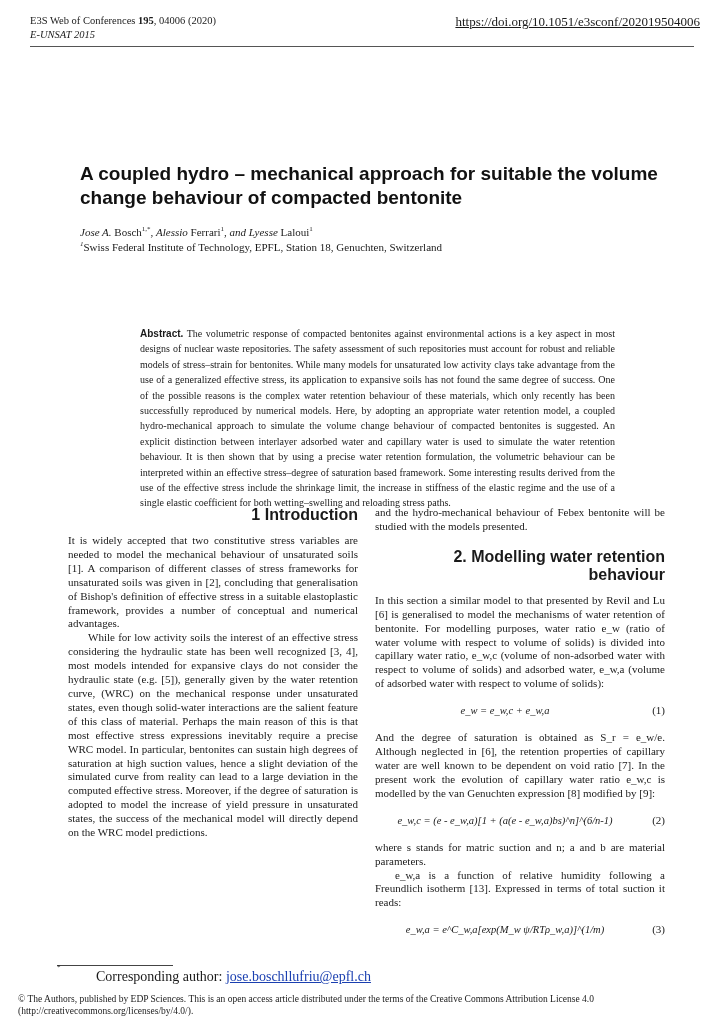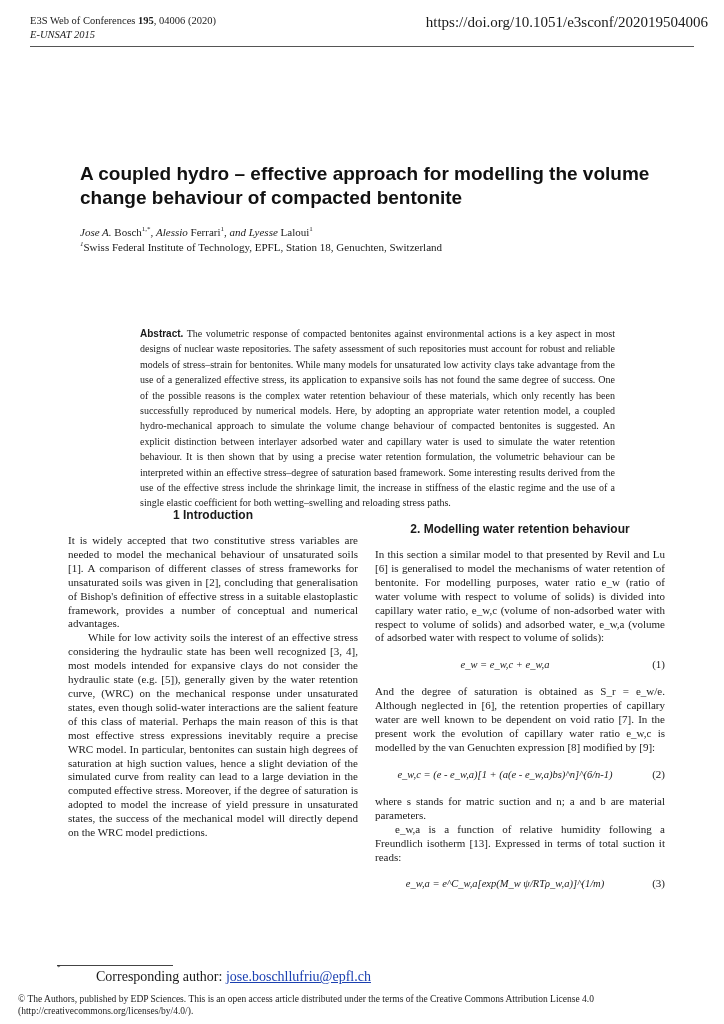--- a/index.html
+++ b/index.html
@@ -1,33 +1,33 @@
 <!DOCTYPE html>
 <html><head>
 <meta charset="utf-8">
 <style>
   html, body { margin: 0; padding: 0; background: #ffffff; }
   body { width: 724px; height: 1024px; position: relative; overflow: hidden; color: #1a1a1a; font-family: "Liberation Serif", serif; }
   .hdr-left { position: absolute; left: 30px; top: 14px; font-size: 10.5px; line-height: 14px; }
   .hdr-left .vol { font-weight: bold; }
   .hdr-left .conf { font-style: italic; }
-  .hdr-right { position: absolute; right: 16px; top: 14px; font-size: 15px; }
+  .hdr-right { position: absolute; right: 24px; top: 14px; font-size: 13px; text-decoration: underline; }
   .hdr-rule { position: absolute; left: 30px; right: 30px; top: 46px; height: 1px; background: #555; }
   .title { position: absolute; left: 80px; top: 162px; width: 580px; font-family: "Liberation Sans", sans-serif; font-weight: bold; font-size: 19px; line-height: 24px; color: #111; }
   .authors { position: absolute; left: 80px; top: 222px; font-size: 11px; line-height: 15px; }
   .authors i { font-style: italic; }
   .authors sup { font-size: 7px; }
   .affil { position: absolute; left: 80px; top: 237px; font-size: 11px; line-height: 15px; }
   .affil sup { font-size: 7px; font-style: italic; }
   .abstract { position: absolute; left: 140px; top: 280px; width: 475px; font-size: 10px; line-height: 15.4px; text-align: justify; margin-top: 46px; }
   .abstract .lbl { font-family: "Liberation Sans", sans-serif; font-weight: bold; }
   .col { position: absolute; width: 290px; font-size: 11px; line-height: 13.9px; text-align: justify; }
   .col.left { left: 68px; top: 506px; }
   .col.right { left: 375px; top: 506px; }
-  .sec-head { font-family: "Liberation Sans", sans-serif; font-weight: bold; font-size: 12px; line-height: 18px; margin: 0 0 10px 0; text-align: center; }
+  .sec-head { font-family: "Liberation Sans", sans-serif; font-weight: bold; font-size: 16px; line-height: 18px; margin: 0 0 10px 0; text-align: right; }
   .col p { margin: 0; }
   .col p.indent { text-indent: 20px; }
   .col .gap { height: 14px; }
   .eq { position: relative; height: 20px; margin: 10px 0; font-style: italic; font-size: 10.5px; }
   .eq .expr { position: absolute; left: 0; right: 30px; text-align: center; top: 3px; }
   .eq .num { position: absolute; right: 0; top: 3px; font-style: normal; font-size: 11px; }
   .fn-rule { position: absolute; left: 57px; top: 965px; width: 116px; height: 1px; background: #444; }
   .fn-mark { position: absolute; left: 57px; top: 963px; font-size: 7px; }
   .footnote { position: absolute; left: 96px; top: 969px; font-size: 14px; }
   .footnote a { color: #1a3fb0; text-decoration: underline; }
@@ -36,36 +36,37 @@
 </head>
 <body>
 
 <div class="hdr-left">
   <div><span>E3S Web of Conferences </span><span class="vol">195</span><span>, 04006 (2020)</span></div>
   <div class="conf">E-UNSAT 2015</div>
 </div>
 <div class="hdr-right">https://doi.org/10.1051/e3sconf/202019504006</div>
 <div class="hdr-rule"></div>
 
-<div class="title">A coupled hydro – effective approach for modelling the volume change behaviour of compacted bentonite</div>
+<div class="title">A coupled hydro – mechanical approach for suitable the volume change behaviour of compacted bentonite</div>
 
 <div class="authors">
   <i>Jose A.</i><span> Bosch</span><sup>1,*</sup><span>, </span><i>Alessio</i><span> Ferrari</span><sup>1</sup><span>, </span><i>and Lyesse</i><span> Laloui</span><sup>1</sup>
 </div>
 <div class="affil"><sup>1</sup><span>Swiss Federal Institute of Technology, EPFL, Station 18, Genuchten, Switzerland</span></div>
 
 <div class="abstract"><span class="lbl">Abstract.</span><span> The volumetric response of compacted bentonites against environmental actions is a key aspect in most designs of nuclear waste repositories. The safety assessment of such repositories must account for robust and reliable models of stress–strain for bentonites. While many models for unsaturated low activity clays take advantage from the use of a generalized effective stress, its application to expansive soils has not found the same degree of success. One of the possible reasons is the complex water retention behaviour of these materials, which only recently has been successfully reproduced by numerical models. Here, by adopting an appropriate water retention model, a coupled hydro-mechanical approach to simulate the volume change behaviour of compacted bentonites is suggested. An explicit distinction between interlayer adsorbed water and capillary water is used to simulate the water retention behaviour. It is then shown that by using a precise water retention formulation, the volumetric behaviour can be interpreted within an effective stress–degree of saturation based framework. Some interesting results derived from the use of the effective stress include the shrinkage limit, the increase in stiffness of the elastic regime and the use of a single elastic coefficient for both wetting–swelling and reloading stress paths.</span></div>
 
 <div class="col left">
   <div class="sec-head">1 Introduction</div>
   <p>It is widely accepted that two constitutive stress variables are needed to model the mechanical behaviour of unsaturated soils [1]. A comparison of different classes of stress frameworks for unsaturated soils was given in [2], concluding that generalisation of Bishop's definition of effective stress in a suitable elastoplastic framework, provides a number of conceptual and numerical advantages.</p>
   <p class="indent">While for low activity soils the interest of an effective stress considering the hydraulic state has been well recognized [3, 4], most models intended for expansive clays do not consider the hydraulic state (e.g. [5]), generally given by the water retention curve, (WRC) on the mechanical response under unsaturated states, even though solid-water interactions are the salient feature of this class of material. Perhaps the main reason of this is that most effective stress expressions inevitably require a precise WRC model. In particular, bentonites can sustain high degrees of saturation at high suction values, hence a slight deviation of the simulated curve from reality can lead to a large deviation in the computed effective stress. Moreover, if the degree of saturation is adopted to model the increase of yield pressure in unsaturated states, the success of the mechanical model will directly depend on the WRC model predictions.</p>
 </div>
 
 <div class="col right">
+  <p>and the hydro-mechanical behaviour of Febex bentonite will be studied with the models presented.</p>
   <div class="gap"></div>
   <div class="sec-head" style="">2. Modelling water retention behaviour</div>
   <p>In this section a similar model to that presented by Revil and Lu [6] is generalised to model the mechanisms of water retention of bentonite. For modelling purposes, water ratio e_w (ratio of water volume with respect to volume of solids) is divided into capillary water ratio, e_w,c (volume of non-adsorbed water with respect to volume of solids) and adsorbed water, e_w,a (volume of adsorbed water with respect to volume of solids):</p>
   <div class="eq">
       <span class="expr">e_w = e_w,c + e_w,a</span>
       <span class="num">(1)</span>
     </div>
   <p>And the degree of saturation is obtained as S_r = e_w/e. Although neglected in [6], the retention properties of capillary water are well known to be dependent on void ratio [7]. In the present work the evolution of capillary water ratio e_w,c is modelled by the van Genuchten expression [8] modified by [9]:</p>
   <div class="eq">
       <span class="expr">e_w,c = (e - e_w,a)[1 + (a(e - e_w,a)bs)^n]^(6/n-1)</span>

